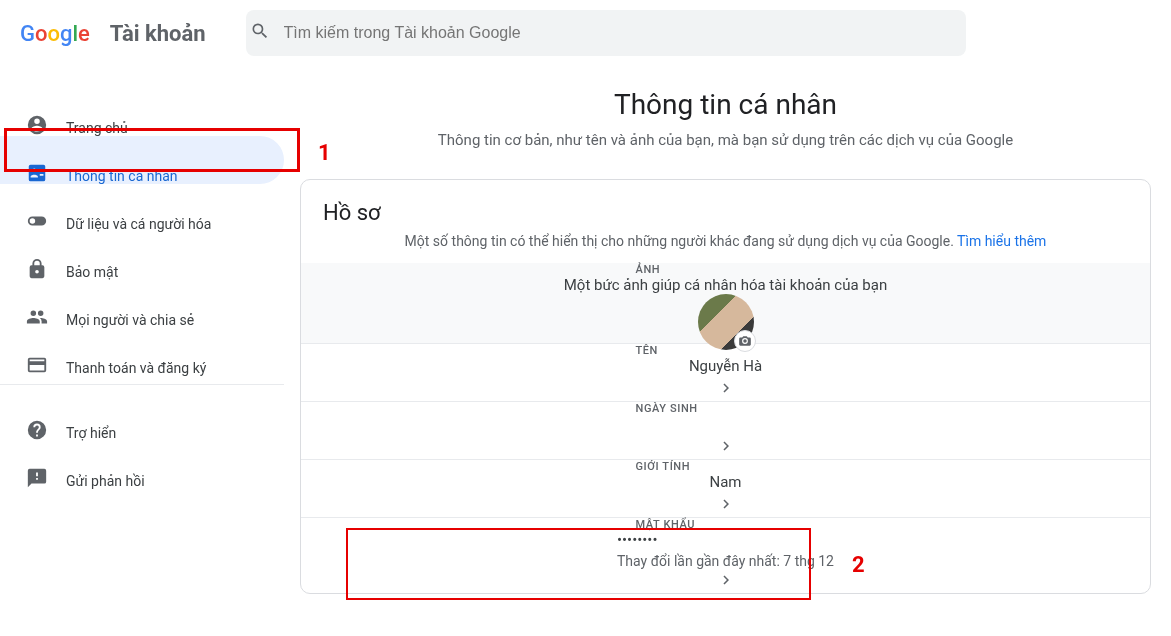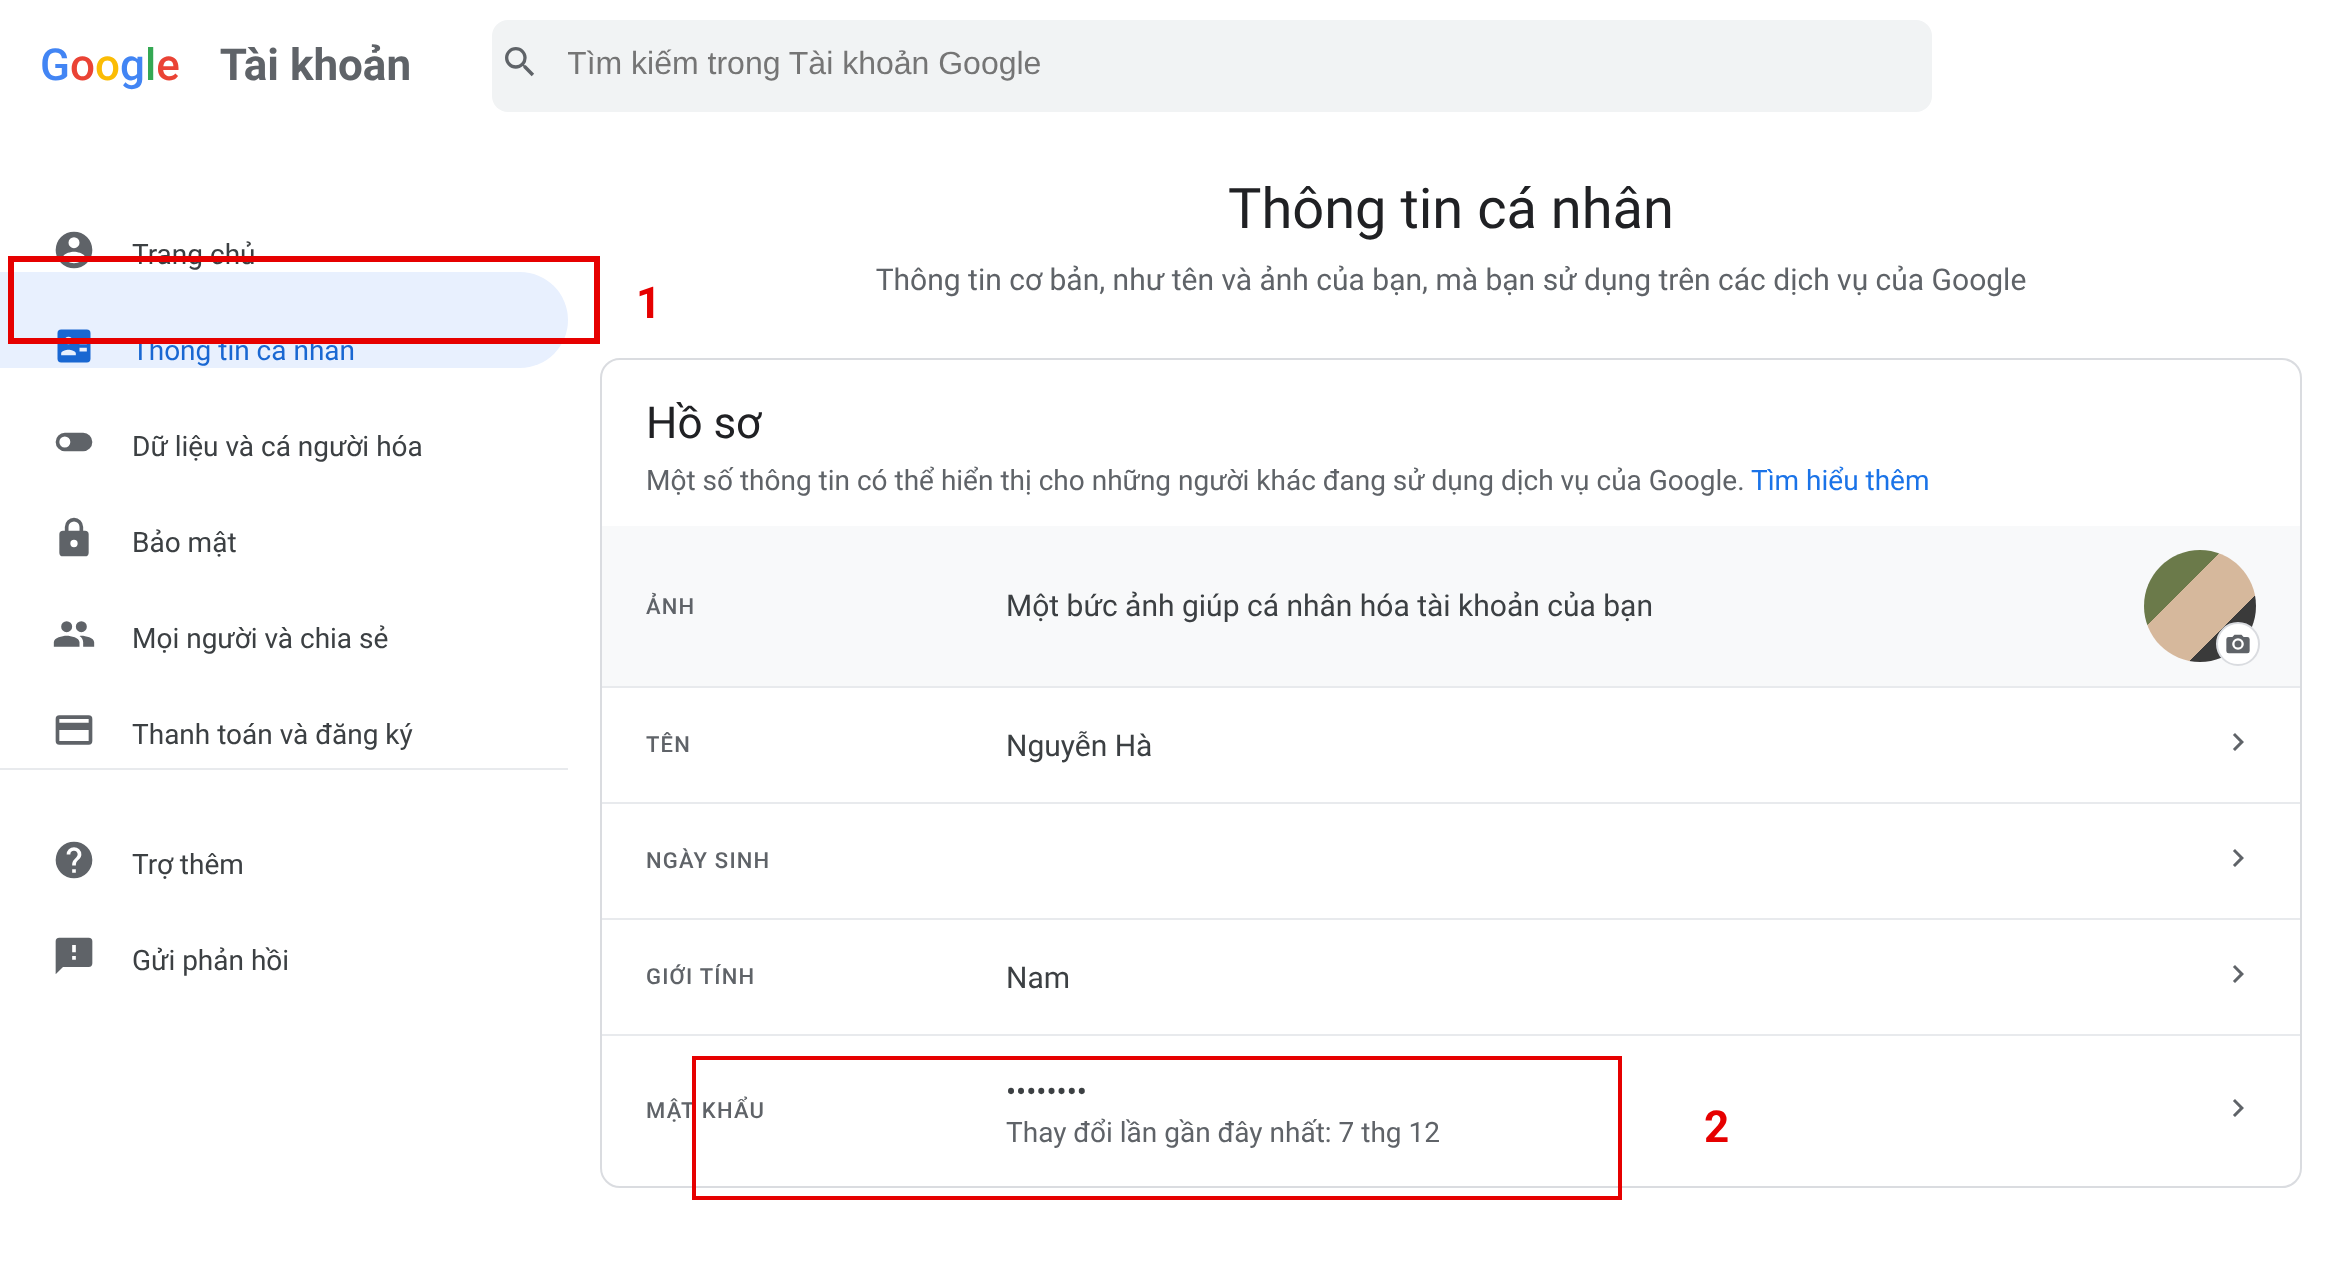--- a/index.html
+++ b/index.html
@@ -111,29 +111,31 @@
   }
   .card-title {
     font-size: 22px;
     color: #202124;
     font-weight: 400;
   }
   .card-sub {
     font-size: 14px;
     color: #5f6368;
     margin-top: 8px;
+    text-align: center;
   }
   .card-sub a { color: #1a73e8; text-decoration: none; }
   .row {
     display: flex;
     align-items: center;
     padding: 0 22px;
     height: 58px;
     border-top: 1px solid #e8eaed;
     cursor: pointer;
+    flex-direction: column;
   }
   .row.tall { height: 80px; border-top: none; background:#f8f9fa; }
   .row .label {
     width: 180px;
     font-size: 11px;
     letter-spacing: .6px;
     color: #5f6368;
     font-weight: 500;
   }
   .row .value {
@@ -241,21 +243,21 @@
       <svg viewBox="0 0 24 24">
           <path d="M20 4H4a2 2 0 00-2 2v12a2 2 0 002 2h16a2 2 0 002-2V6a2 2 0 00-2-2zm0 14H4v-6h16v6zm0-10H4V6h16v2z"></path>
         </svg>
       <span>Thanh toán và đăng ký</span>
     </div>
     <div class="side-divider"></div>
     <div class="side-item">
       <svg viewBox="0 0 24 24">
           <path d="M12 2a10 10 0 100 20 10 10 0 000-20zm1 17h-2v-2h2v2zm2.07-7.75l-.9.92C13.45 12.9 13 13.5 13 15h-2v-.5c0-1.1.45-2.1 1.17-2.83l1.24-1.26A1.98 1.98 0 0012 7a2 2 0 00-2 2H8a4 4 0 118 0c0 .88-.36 1.68-.93 2.25z"></path>
         </svg>
-      <span>Trợ thêm</span>
+      <span>Trợ hiển</span>
     </div>
     <div class="side-item">
       <svg viewBox="0 0 24 24">
           <path d="M20 2H4a2 2 0 00-2 2v18l4-4h14a2 2 0 002-2V4a2 2 0 00-2-2zm-7 12h-2v-2h2v2zm0-4h-2V6h2v4z"></path>
         </svg>
       <span>Gửi phản hồi</span>
     </div>
   </div>
 
   <div class="main">

